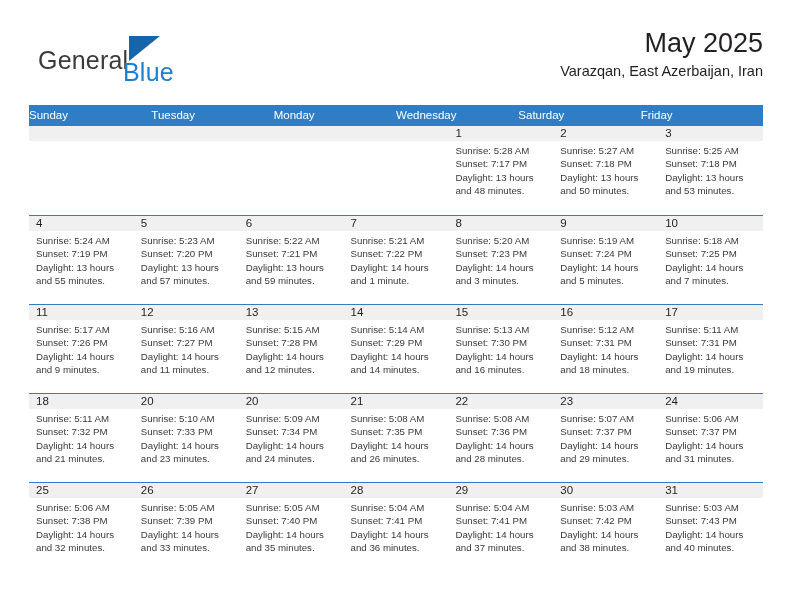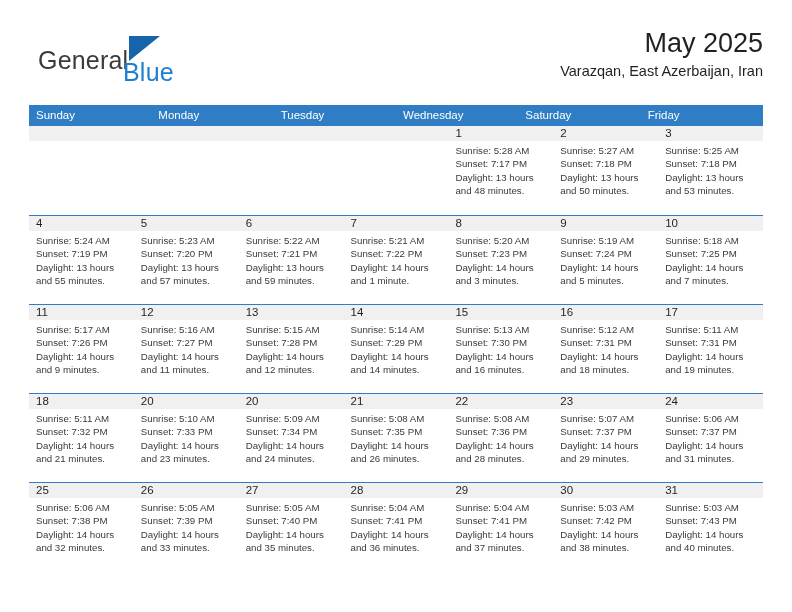--- a/index.html
+++ b/index.html
@@ -94,21 +94,21 @@
   .dow-row {
     display: flex;
     background: #2f7dc4;
     height: 21px;
   }
   .dow {
     flex: 1 1 0;
     color: #ffffff;
     font-size: 11.5px;
     line-height: 21px;
-    padding-left: 7px;
+    padding-left: 0;
     box-sizing: border-box;
     white-space: nowrap;
   }
   .week {
     display: flex;
     height: 89px;
     border-top: 1.6px solid #2f7dc4;
     box-sizing: border-box;
   }
   .week.first {
@@ -158,22 +158,22 @@
     <div class="title-block">
       <div class="month-title">May 2025</div>
       <div class="location">Varazqan, East Azerbaijan, Iran</div>
     </div>
 
   </div>
 
   <div class="calendar">
     <div class="dow-row" id="dow-row">
         <div class="dow">Sunday</div>
+        <div class="dow">Tuesday</div>
         <div class="dow">Monday</div>
-        <div class="dow">Tuesday</div>
         <div class="dow">Wednesday</div>
         <div class="dow">Saturday</div>
         <div class="dow">Friday</div>
       </div>
     <div id="weeks-container">
         <div class="week first">
           <div class="cell empty">
             <div class="datestrip"></div>
             <div class="details"></div>
           </div>

